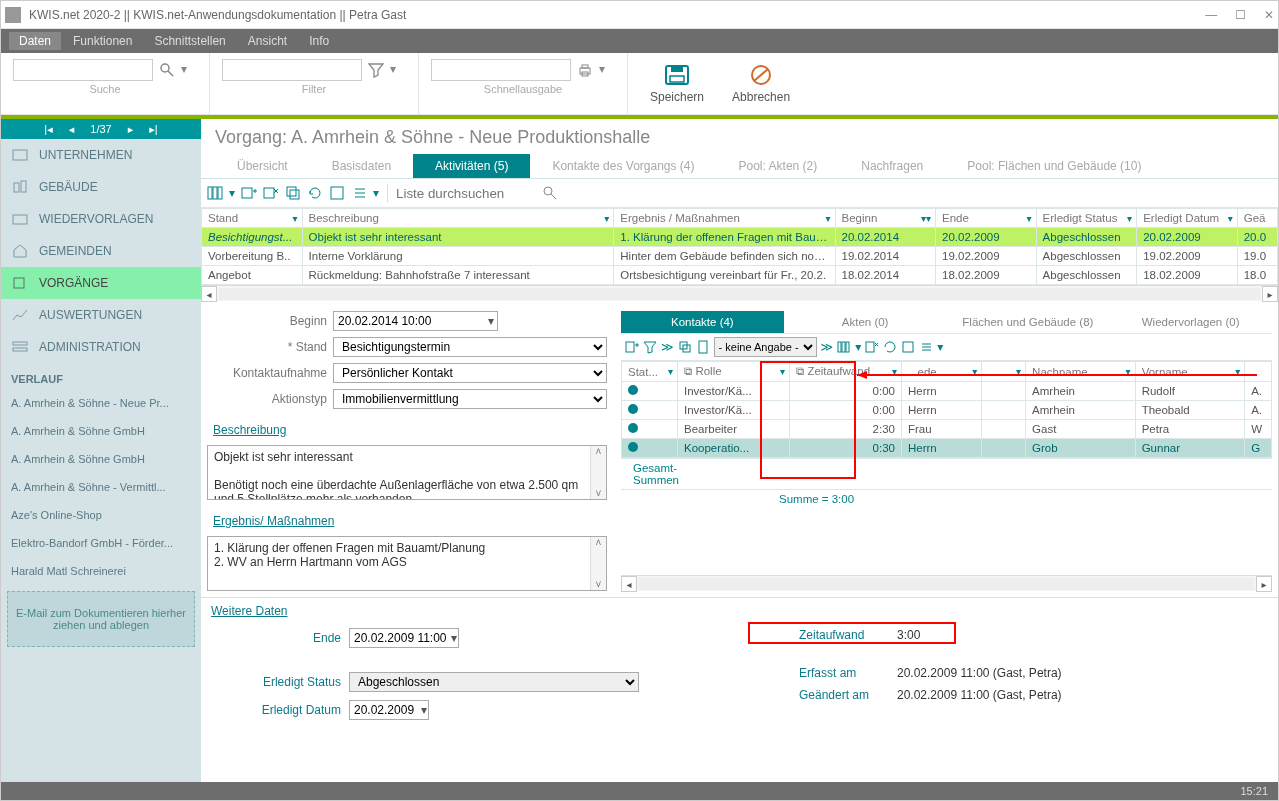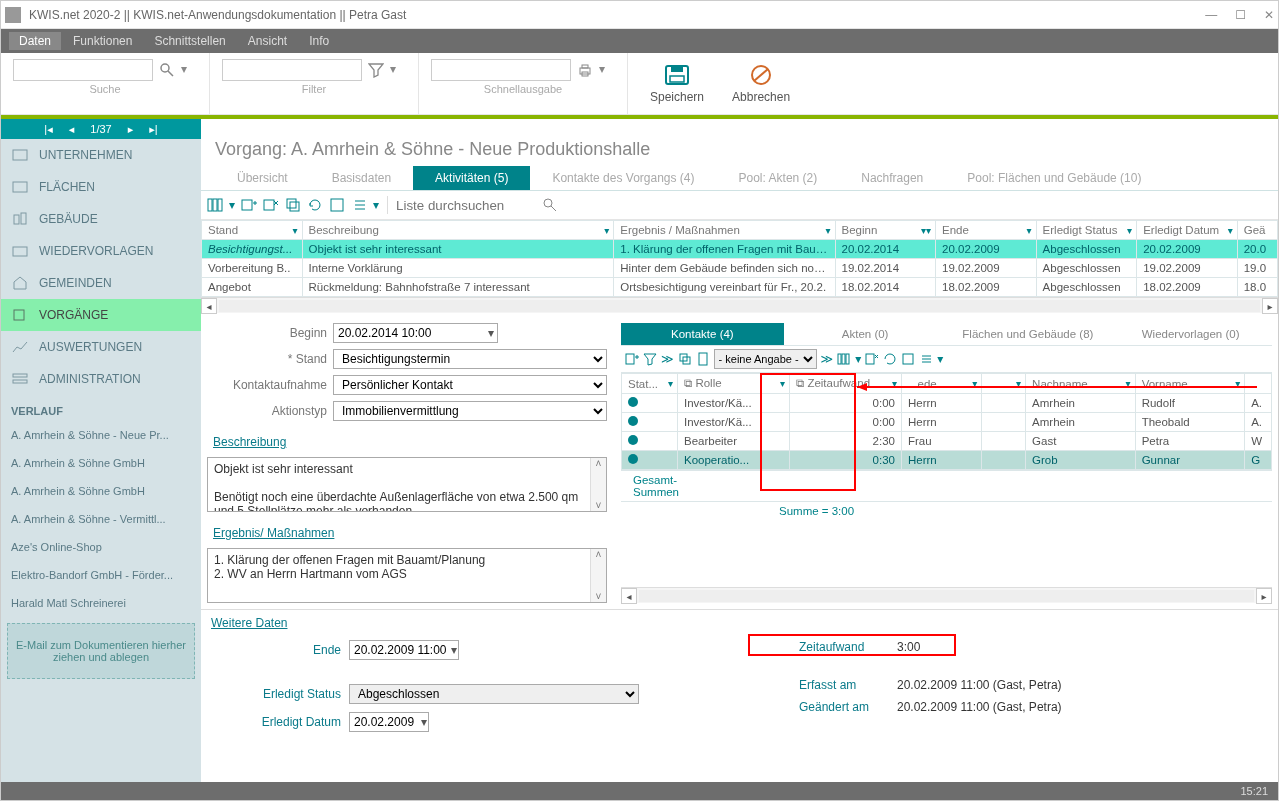--- a/index.html
+++ b/index.html
@@ -73,35 +73,35 @@
 .sidenav-top { height: 20px; background: #00989e; color: #fff; display: flex; align-items: center; justify-content: center; font-size: 11px; gap: 16px; }
 .sidenav-top span { cursor: pointer; }
 .sidenav-item { height: 32px; display: flex; align-items: center; padding: 12px 10px; gap: 10px; cursor: pointer; font-size: 12px; }
 .sidenav-item .sic { width: 18px; height: 14px; opacity: .7; }
 .sidenav-item.active { background: #86efac; color: #444; font-weight: 400; }
 .sidebar .group-title { padding: 10px 10px 4px; font-size: 11px; font-weight: 600; color: #5a7a85; }
 .verlauf-item { height: 28px; display: flex; align-items: center; padding: 0 10px; gap: 8px; color: #5a7a85; font-size: 11px; cursor: pointer; overflow: hidden; white-space: nowrap; text-overflow: ellipsis; }
 .dropzone { margin: 6px; height: 56px; background: rgba(0,120,120,.1); border: 1px dashed #7fb5b5; color: #4a8a8a; display:flex; align-items:center; justify-content:center; text-align:center; font-size: 11px; padding: 0; }
 
 .content { flex: 1; display: flex; flex-direction: column; overflow: hidden; }
-.page-title { padding: 20px 14px 6px; font-size: 18px; color: #888; }
+.page-title { padding: 8px 14px 6px; font-size: 18px; color: #888; }
 .tabs-row { display: flex; align-items: flex-end; gap: 0px; padding: 0 14px; border-bottom: 1px solid #cfe2e3; }
 .tab { padding: 5px 22px; font-size: 12px; color: #aaa; cursor: pointer; }
 .tab.active { background: #00838a; color: #fff; }
 
 .list-toolbar { display: flex; align-items: center; gap: 6px; padding: 4px 6px; background: #fff; border-bottom: 1px solid #e5e5e5; }
 .list-toolbar .ic { width: 16px; height: 16px; color: #00838a; cursor: pointer; }
 .list-toolbar .sep { width: 1px; height: 18px; background: #ddd; margin: 0 2px; }
 .list-toolbar input { width: 140px; height: 20px; border: none; outline: none; color: #666; }
 
 .grid { width: 100%; border-collapse: collapse; table-layout: fixed; }
 .grid th, .grid td { border: 1px solid #dce6e8; padding: 3px 6px; font-size: 11.5px; text-align: left; overflow: hidden; white-space: nowrap; text-overflow: ellipsis; }
 .grid th { background: #fff; color: #777; font-weight: normal; position: relative; }
 .grid th .flt { position: absolute; right: 4px; top: 4px; color: #00838a; font-size: 10px; }
-.grid tr.hl td { background: #5eead4; color: #00636a; margin-left: 22px; }
+.grid tr.hl td { background: #bef264; color: #00636a; margin-left: 22px; }
 .grid tr.hl2 td { background: #b9dcd6; color: #00636a; }
 .grid td.muted { color: #aaa; font-style: italic; }
 
 .hscroll { height: 16px; background: #f5f5f5; border-top: 1px solid #ddd; position: relative; }
 .hscroll .arrow { position: absolute; width: 16px; height: 16px; top: 0; display: flex; align-items: center; justify-content: center; border: 1px solid #ccc; background: #fff; font-size: 10px; }
 .hscroll .arrow.l { left: 0; } .hscroll .arrow.r { right: 0; }
 .hscroll .track { position: absolute; left: 18px; right: 18px; top: 2px; height: 12px; background: #eee; }
 
 .details-row { display: flex; padding: 10px 6px 6px; gap: 14px; height: 296px; }
 .details-left { width: 400px; display: flex; flex-direction: column; gap: 6px; }
@@ -231,26 +231,20 @@
       <span>◂</span>
       <span>1/37</span>
       <span>▸</span>
       <span>▸|</span>
     </div>
     <div class="sidenav-item">
         <svg class="sic" viewBox="0 0 18 14">
           <rect x="2" y="2" width="14" height="10" fill="none" stroke="#5a7a85"></rect>
         </svg>
         <span>UNTERNEHMEN</span>
-      </div>
-    <div class="sidenav-item">
-        <svg class="sic" viewBox="0 0 18 14">
-          <rect x="2" y="2" width="14" height="10" fill="none" stroke="#5a7a85"></rect>
-        </svg>
-        <span>FLÄCHEN</span>
       </div>
     <div class="sidenav-item">
         <svg class="sic" viewBox="0 0 18 14">
           <rect x="3" y="3" width="5" height="9" fill="none" stroke="#5a7a85"></rect>
           <rect x="10" y="1" width="5" height="11" fill="none" stroke="#5a7a85"></rect>
         </svg>
         <span>GEBÄUDE</span>
       </div>
     <div class="sidenav-item">
         <svg class="sic" viewBox="0 0 18 14">

